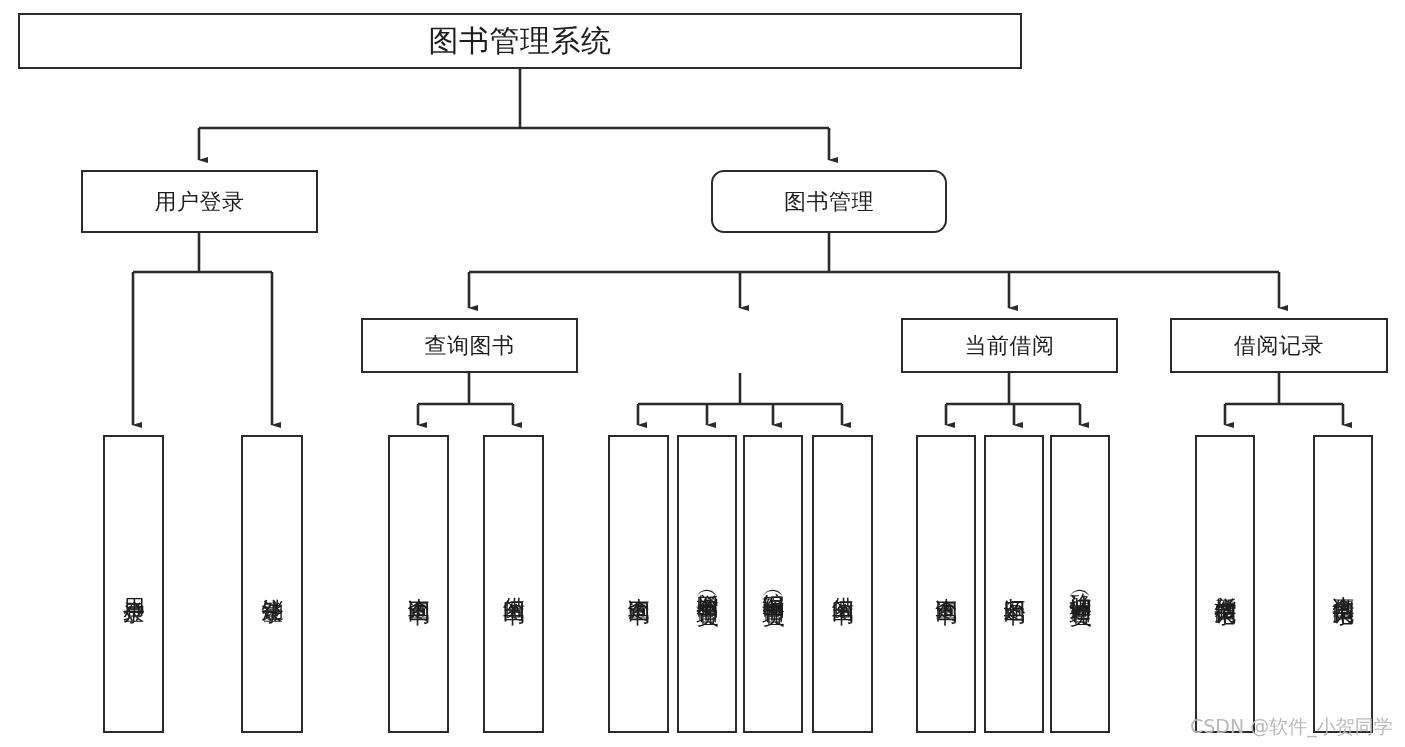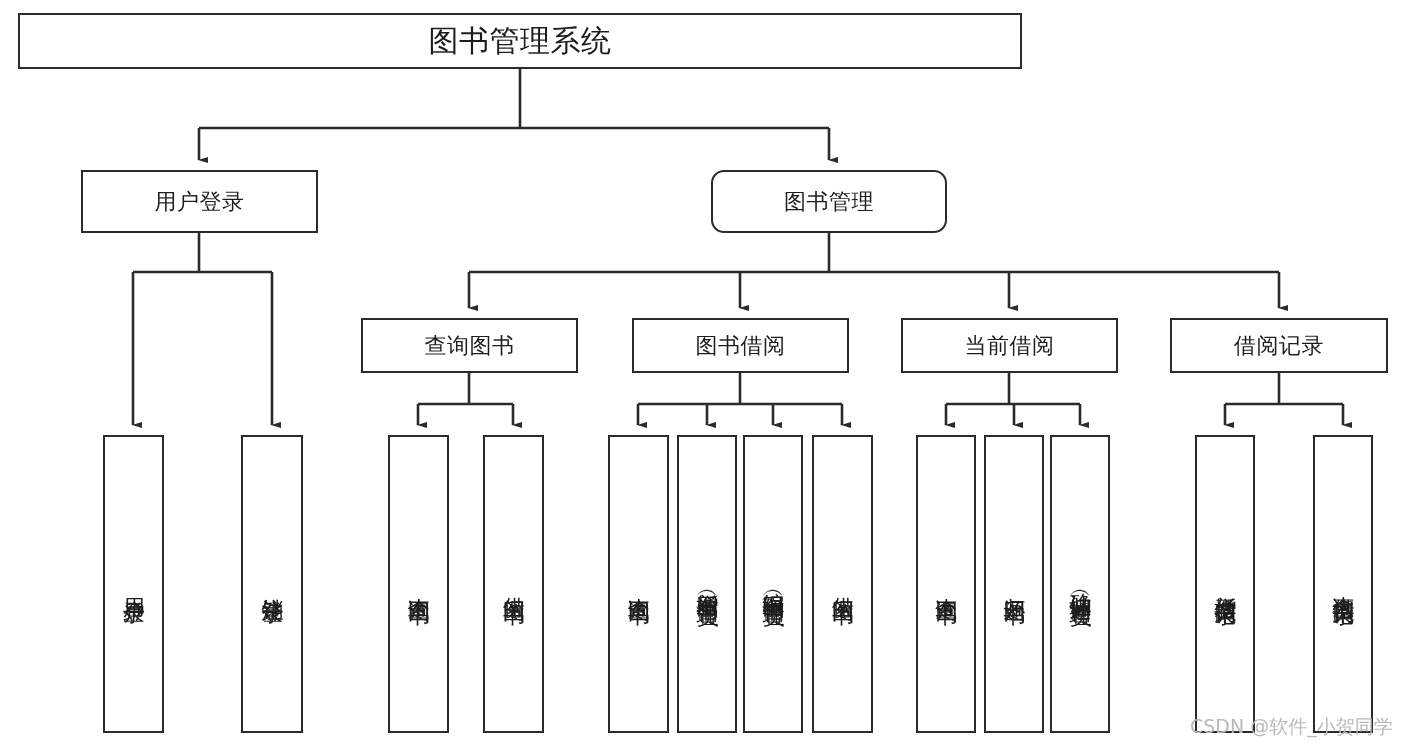--- a/index.html
+++ b/index.html
@@ -135,23 +135,20 @@
   </div>
 
   <div class="node horiz" style="left:711px; top:170px; width:236px; height:63px;border-radius:13px;">
     <span class="label">图书管理</span>
   </div>
 
   <div class="node horiz" style="left:361px; top:318px; width:217px; height:55px;">
     <span class="label">查询图书</span>
   </div>
 
-  <div class="node horiz" style="left:632px; top:318px; width:217px; height:55px;">
-    <span class="label">图书借阅</span>
-  </div>
 
   <div class="node horiz" style="left:901px; top:318px; width:217px; height:55px;">
     <span class="label">当前借阅</span>
   </div>
 
   <div class="node horiz" style="left:1170px; top:318px; width:218px; height:55px;">
     <span class="label">借阅记录</span>
   </div>
 
   <div class="node leaf" style="left:103px; top:435px; width:61px; height:298px;">

